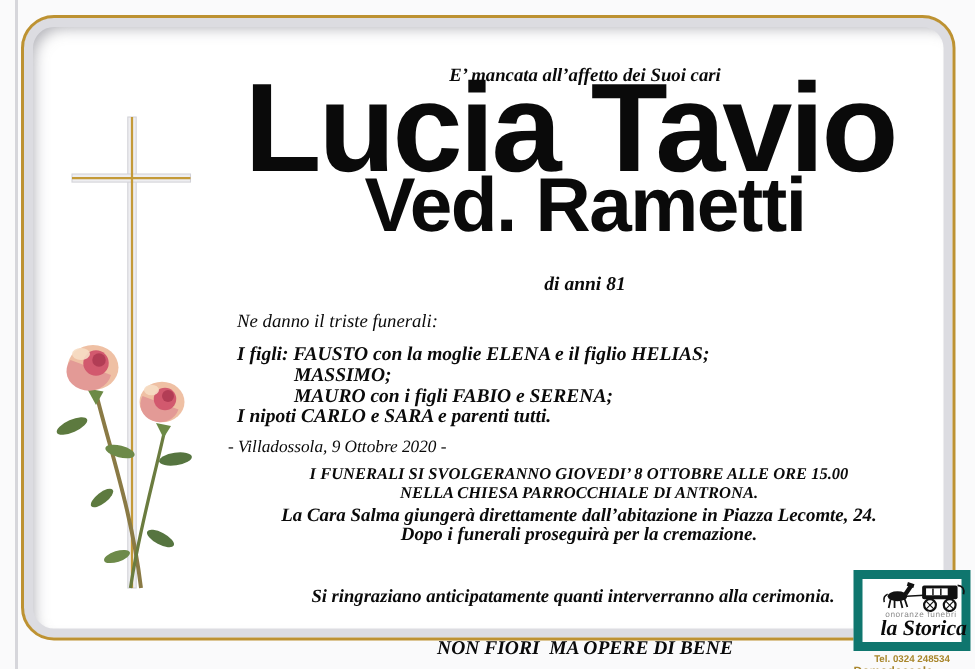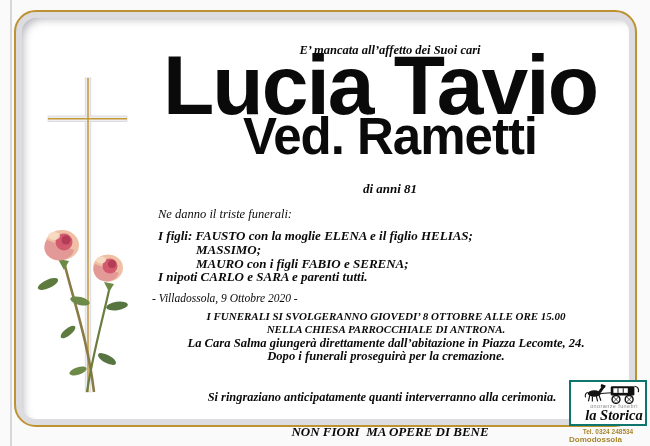--- a/index.html
+++ b/index.html
@@ -26,21 +26,21 @@
   .intro{left:158px;top:207px;font-size:12.5px;}
   .family{left:158px;top:229px;font-size:13px;line-height:13.8px;}
   .family .indent{padding-left:38px;}
   .place-date{left:152px;top:292px;font-size:11.5px;}
   .funeral{left:131px;top:310px;width:510px;line-height:13.4px;font-size:12.6px;}
   .funeral .hl{font-size:11px;font-family:Liberation Serif, serif;}
   .thanks{left:132px;top:390px;width:500px;font-size:12.4px;}
   .no-flowers{left:140px;top:424px;width:500px;font-size:13px;white-space:pre-wrap;}
   .art{left:30px;top:70px;width:130px;height:330px;}
   .logo{left:569px;top:380px;width:78px;z-index:5;}
-  .logo-box{background:#ffffff;border:2px solid #0f766e;padding:1px 0 0 12px;}
+  .logo-box{background:#ffffff;border:6px solid #0f766e;padding:1px 0 0 12px;}
   .logo-box svg{display:block;margin:0 auto;}
   .logo-small{font-family:"Liberation Sans",sans-serif;font-size:5.5px;color:#8a8a8a;text-align:center;letter-spacing:.4px;line-height:5px;}
   .logo-name{font-size:14.5px;font-weight:bold;font-style:italic;text-align:center;line-height:13px;padding-bottom:2px;white-space:nowrap;}
   .logo-phone{margin-top:3px;font-family:"Liberation Sans",sans-serif;font-size:6.5px;font-weight:bold;text-align:center;line-height:6.5px;}
   .logo-city{font-family:Liberation Sans, sans-serif;font-size:8px;font-weight:bold;text-align:left;line-height:8.5px;}
 </style>
 </head>
 <body>
 
 <div class="scan-edge"></div>

